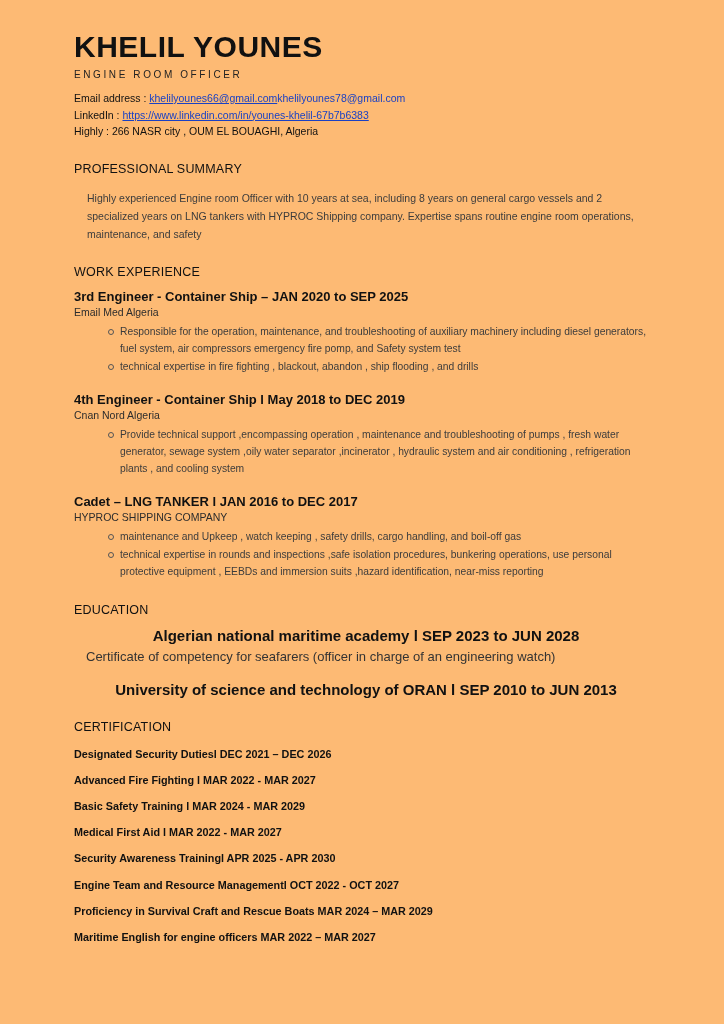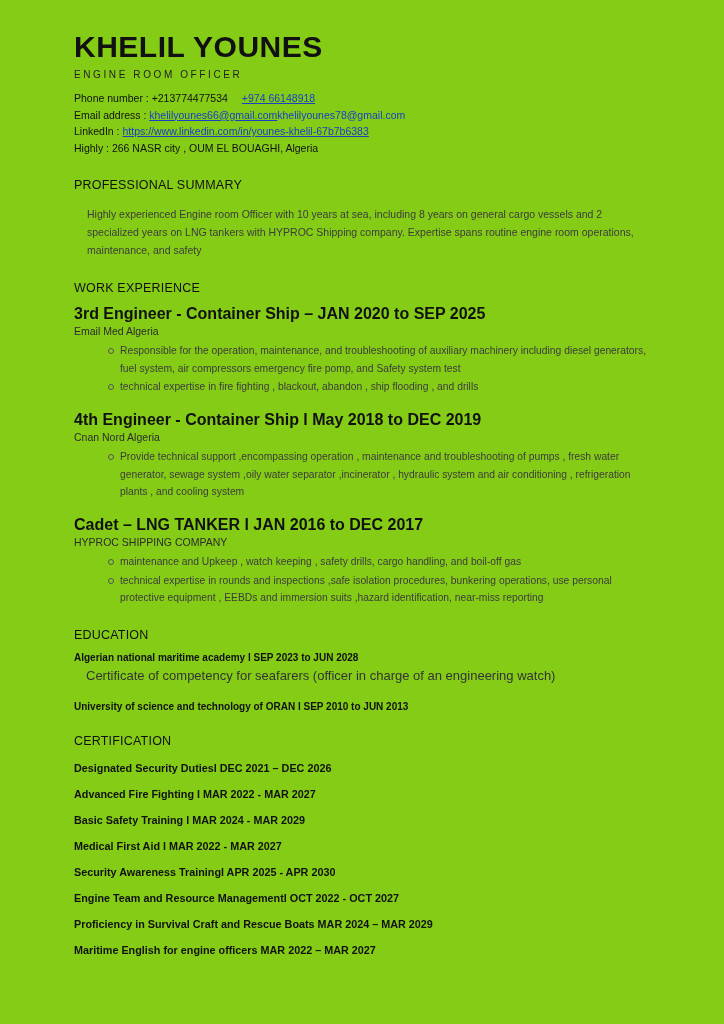--- a/index.html
+++ b/index.html
@@ -13,21 +13,21 @@
     font-family: "Liberation Sans", sans-serif;
     color: #1a1a1a;
     position: relative;
     overflow: hidden;
   }
   .page {
     position: absolute;
     left: 0; top: 0;
     width: 724px;
     height: 1024px;
-    background: #84cc16;
+    background: #fdba74;
     padding: 0;
     box-sizing: border-box;
   }
   .inner {
     padding: 30px 66px 0 74px;
   }
   .name {
     font-size: 30px;
     font-weight: bold;
     letter-spacing: 0.5px;
@@ -70,21 +70,21 @@
     letter-spacing: 0.2px;
   }
   .summary {
     font-size: 10.5px;
     color: #3c3c3c;
     line-height: 1.72;
     margin: 13px;
     max-width: 570px;
   }
   .job-header {
-    font-size: 16px;
+    font-size: 13px;
     font-weight: bold;
     color: #111;
     margin: 16px 0 2px 0;
   }
   .job-header.first { margin-top: 2px; }
   .company {
     font-size: 10.5px;
     color: #2c2c2c;
     margin: 0 0 5px 0;
   }
@@ -107,24 +107,25 @@
     position: absolute;
     left: 0;
     top: 6px;
     width: 4px;
     height: 4px;
     border: 1px solid #555;
     border-radius: 50%;
     background: transparent;
   }
   .edu-header {
-    font-size: 10px;
+    font-size: 15px;
     font-weight: bold;
     color: #111;
     margin: 14px 0 3px 0;
+    text-align: center;
   }
   .edu-header.first { margin-top: 2px; }
   .edu-sub {
     font-size: 13px;
     color: #333;
     margin: 0 0 0 12px;
     line-height: 1.6;
   }
   .cert-item {
     font-size: 10.8px;
@@ -137,23 +138,20 @@
 </style>
 </head>
 <body>
 
 <div class="page">
   <div class="inner">
 
     <h1 class="name">KHELIL YOUNES</h1>
     <div class="job-title">ENGINE ROOM OFFICER</div>
 
-    <div class="contact-line">
-      <span class="lbl">Phone number : </span><span>+213774477534</span><span class="phone-alt">+974 66148918</span>
-    </div>
 
     <div class="contact-line">
       <span class="lbl">Email address : </span><span class="link">khelilyounes66@gmail.com</span><span class="blue-plain">khelilyounes78@gmail.com</span>
     </div>
 
     <div class="contact-line">
       <span class="lbl">LinkedIn : </span><span class="link">https://www.linkedin.com/in/younes-khelil-67b7b6383</span>
     </div>
 
     <div class="contact-line">

